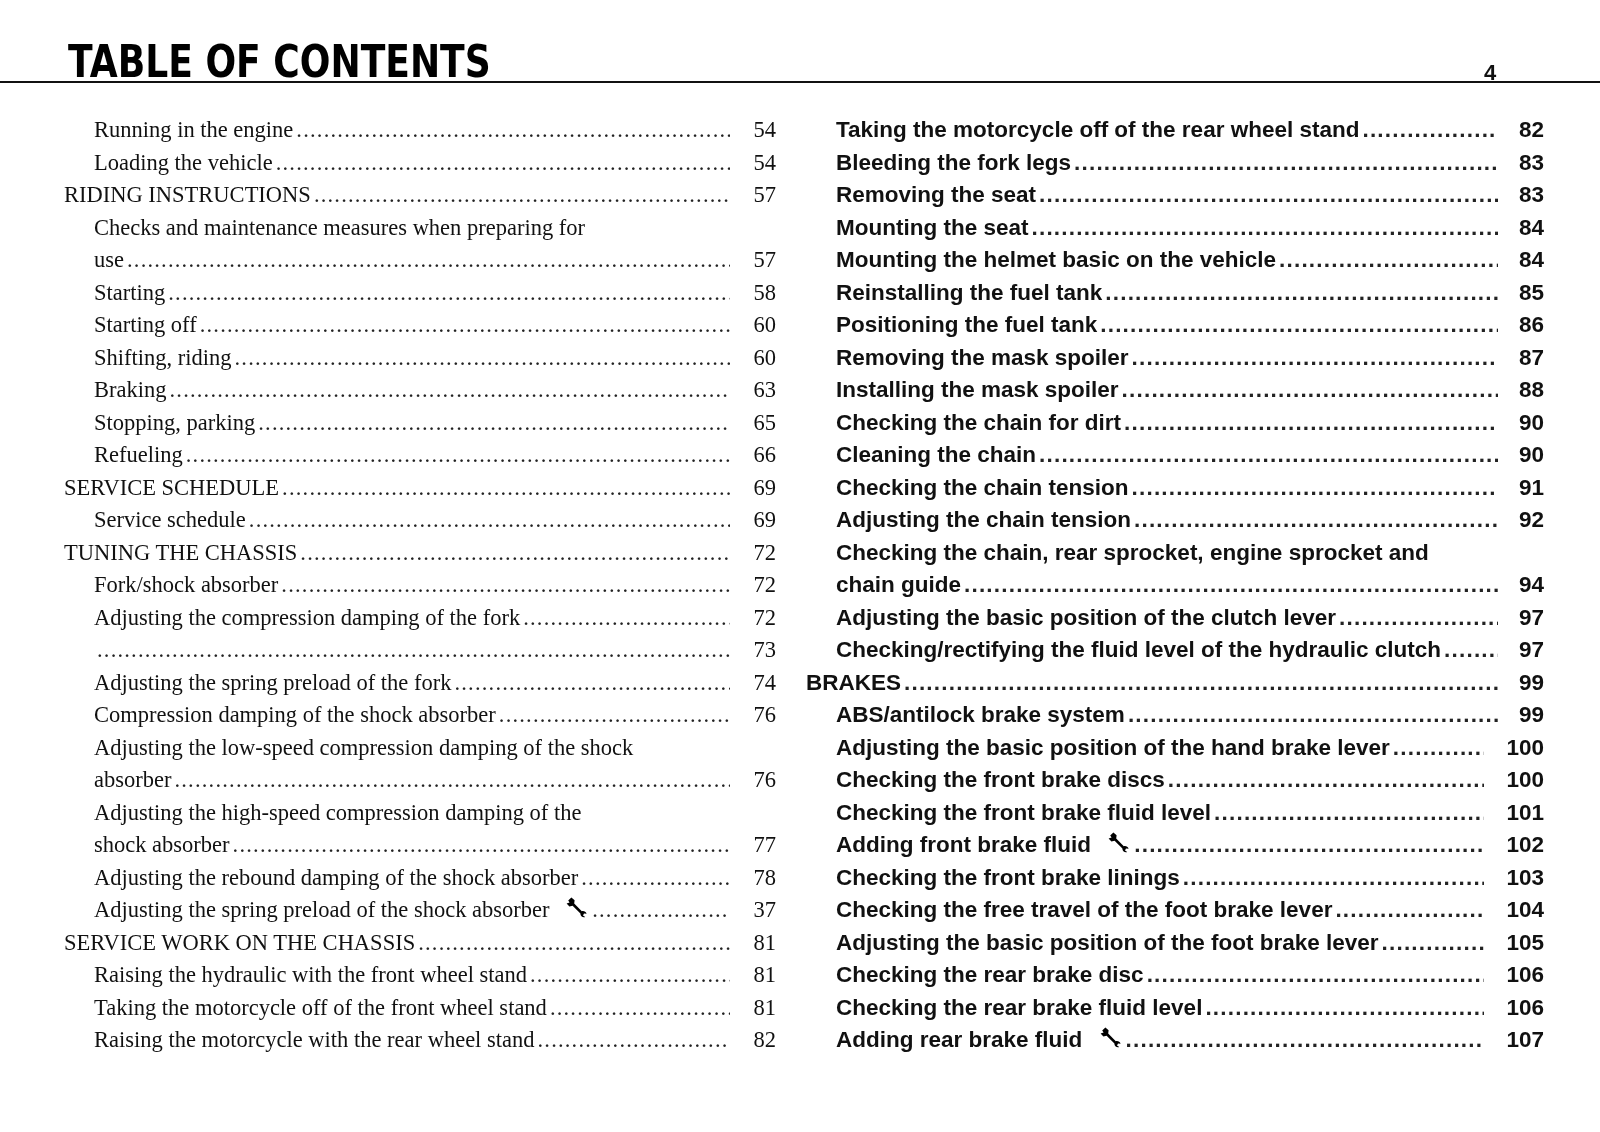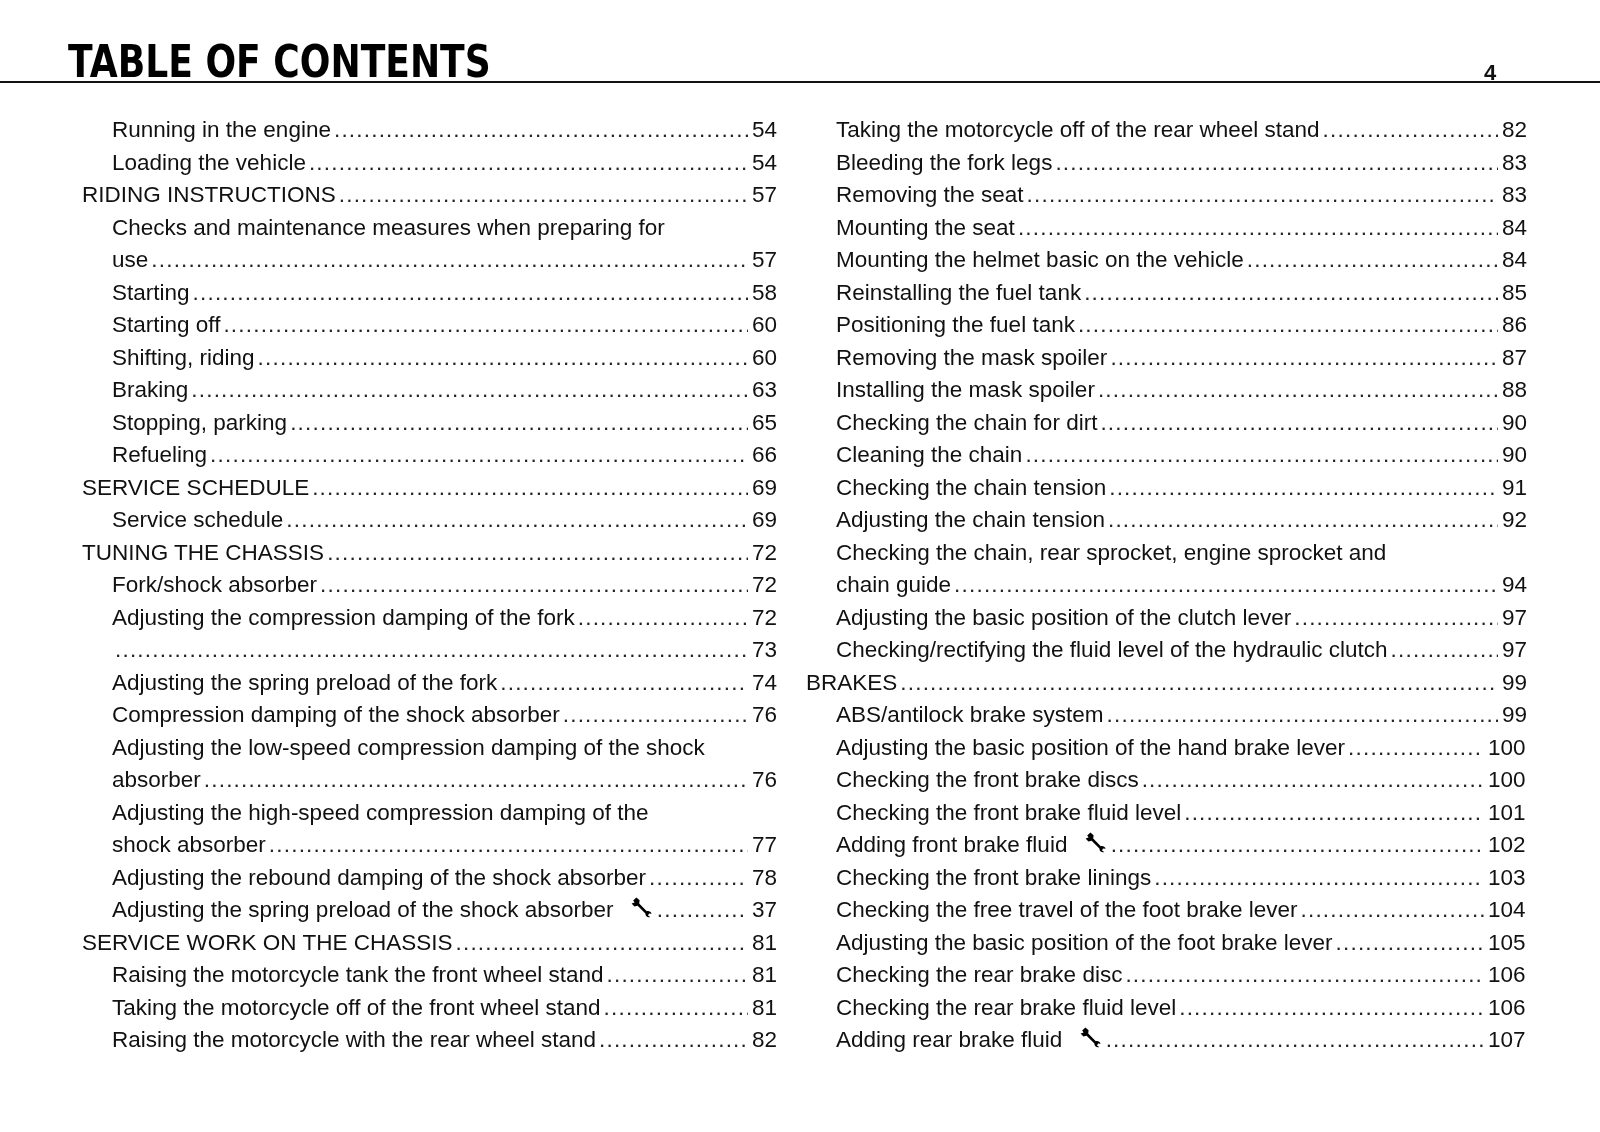--- a/index.html
+++ b/index.html
@@ -14,32 +14,32 @@
     font-family: "DejaVu Sans", "Liberation Sans", sans-serif;
     font-weight: 700; font-size: 44px; letter-spacing: 0px;
     transform: scaleX(0.82); transform-origin: left top;
     line-height: 52px; color: #000;
   }
   .rule { position: absolute; left: 0; top: 81px; width: 1600px; height: 2px; background: #111; }
   .page-num {
     position: absolute; left: 1484px; top: 60px; font-size: 22px; font-weight: 700; color: #111;
   }
   .col { position: absolute; top: 114px; }
-  .col.left { left: 82px; width: 712px; }
-  .col.right { left: 806px; width: 738px; }
+  .col.left { left: 64px; width: 712px; font-family: Liberation Serif, serif; }
+  .col.right { left: 806px; width: 738px; font-weight: bold; }
   .entry { position: relative; font-size: 22.5px; line-height: 32.5px; }
   .entry.level-2 { padding-left: 30px; }
   .entry .line { display: flex; align-items: baseline; white-space: nowrap; }
   .entry .pre { white-space: nowrap; }
   .entry .leader {
     flex: 1 1 auto; overflow: hidden; white-space: nowrap; margin: 0 4px 0 3px;
     letter-spacing: 1.2px; color: #222;
   }
   .entry .leader::before { content: "................................................................................................................................................................................................................"; }
-  .entry .pg { flex: 0 0 auto; min-width: 42px; }
+  .entry .pg { flex: 0 0 auto; min-width: 42px; text-align: right; }
   .entry.wide-pg .pg { min-width: 56px; }
   .wrench { display: inline-block; width: 24px; height: 24px; margin-left: 10px; vertical-align: -2px; }
 </style>
 </head>
 <body>
 
 <div class="header">
   <div class="title">TABLE OF CONTENTS</div>
   <div class="rule"></div>
   <div class="page-num">4</div>
@@ -272,21 +272,21 @@
         <span class="lbl">SERVICE WORK ON THE CHASSIS</span>
       </span>
       <span class="leader"></span>
       <span class="pg">81</span>
     </div>
   </div>
     <div class="entry level-2">
 
     <div class="line">
       <span class="pre">
-        <span class="lbl">Raising the motorcycle tank the front wheel stand</span>
+        <span class="lbl">Raising the hydraulic with the front wheel stand</span>
       </span>
       <span class="leader"></span>
       <span class="pg">81</span>
     </div>
   </div>
     <div class="entry level-2">
 
     <div class="line">
       <span class="pre">
         <span class="lbl">Taking the motorcycle off of the front wheel stand</span>

